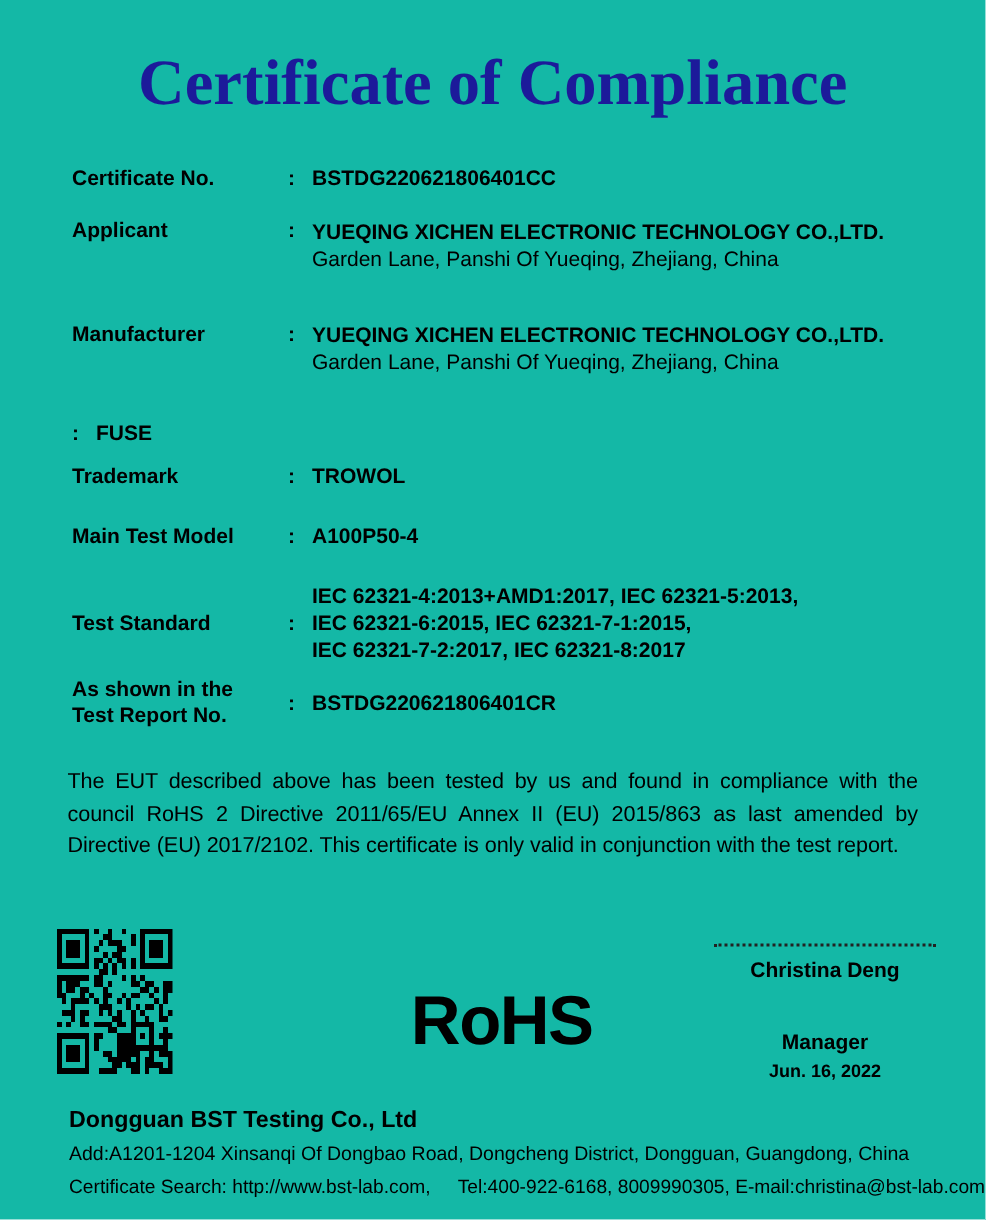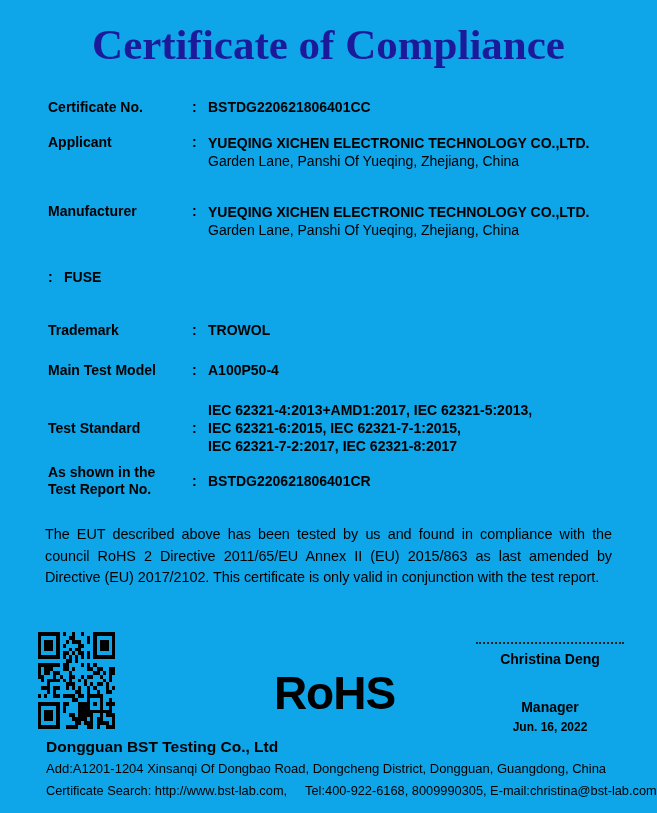--- a/index.html
+++ b/index.html
@@ -1,23 +1,23 @@
 <!DOCTYPE html>
 <html><head>
 <meta charset="utf-8">
 <style>
   html,body{margin:0;padding:0;background:#ffffff;}
   .page{
     position:relative;
     width:657px;height:813px;
-    background:#0ea5e9;
+    background:#14b8a6;
     color:#000;
     font-family:"Liberation Sans",sans-serif;
     box-sizing:border-box;
-    padding:5px 45px;
+    padding:16px 45px;
     overflow:hidden;
   }
   .title{
     font-family:"Liberation Serif",serif;
     font-weight:bold;
     color:#1c1a9a;
     font-size:43px;
     line-height:56px;
     text-align:center;
     margin:12px 0 0 0;
@@ -26,21 +26,21 @@
   .row{display:flex;align-items:flex-start;font-size:14px;line-height:17px;padding-left:3px;}
   .row .label{width:144px;flex:none;font-weight:bold;}
   .row .colon{width:16px;flex:none;font-weight:bold;}
   .row .value{flex:1;}
   .bold{font-weight:bold;}
   .v2{line-height:18px;}
   .row-cert{margin-top:26px;}
   .row-applicant{margin-top:18px;}
   .row-manufacturer{margin-top:33px;}
   .row-product{margin-top:30px;}
-  .row-trademark{margin-top:36px;}
+  .row-trademark{margin-top:12px;}
   .row-model{margin-top:23px;}
   .row-standard{margin-top:22px;align-items:center;}
   .row-standard .value div{line-height:18px;font-weight:bold;}
   .row-report{margin-top:9px;align-items:center;}
   .statement{margin-top:26px;font-size:14.4px;line-height:21.5px;letter-spacing:-0.05px;}
   .st-line{text-align:justify;text-align-last:justify;}
   .st-last{text-align:left;text-align-last:left;white-space:nowrap;}
   .band{position:relative;height:100px;margin-top:43px;}
   .qr{position:absolute;left:-7px;top:0;}
   .rohs{

